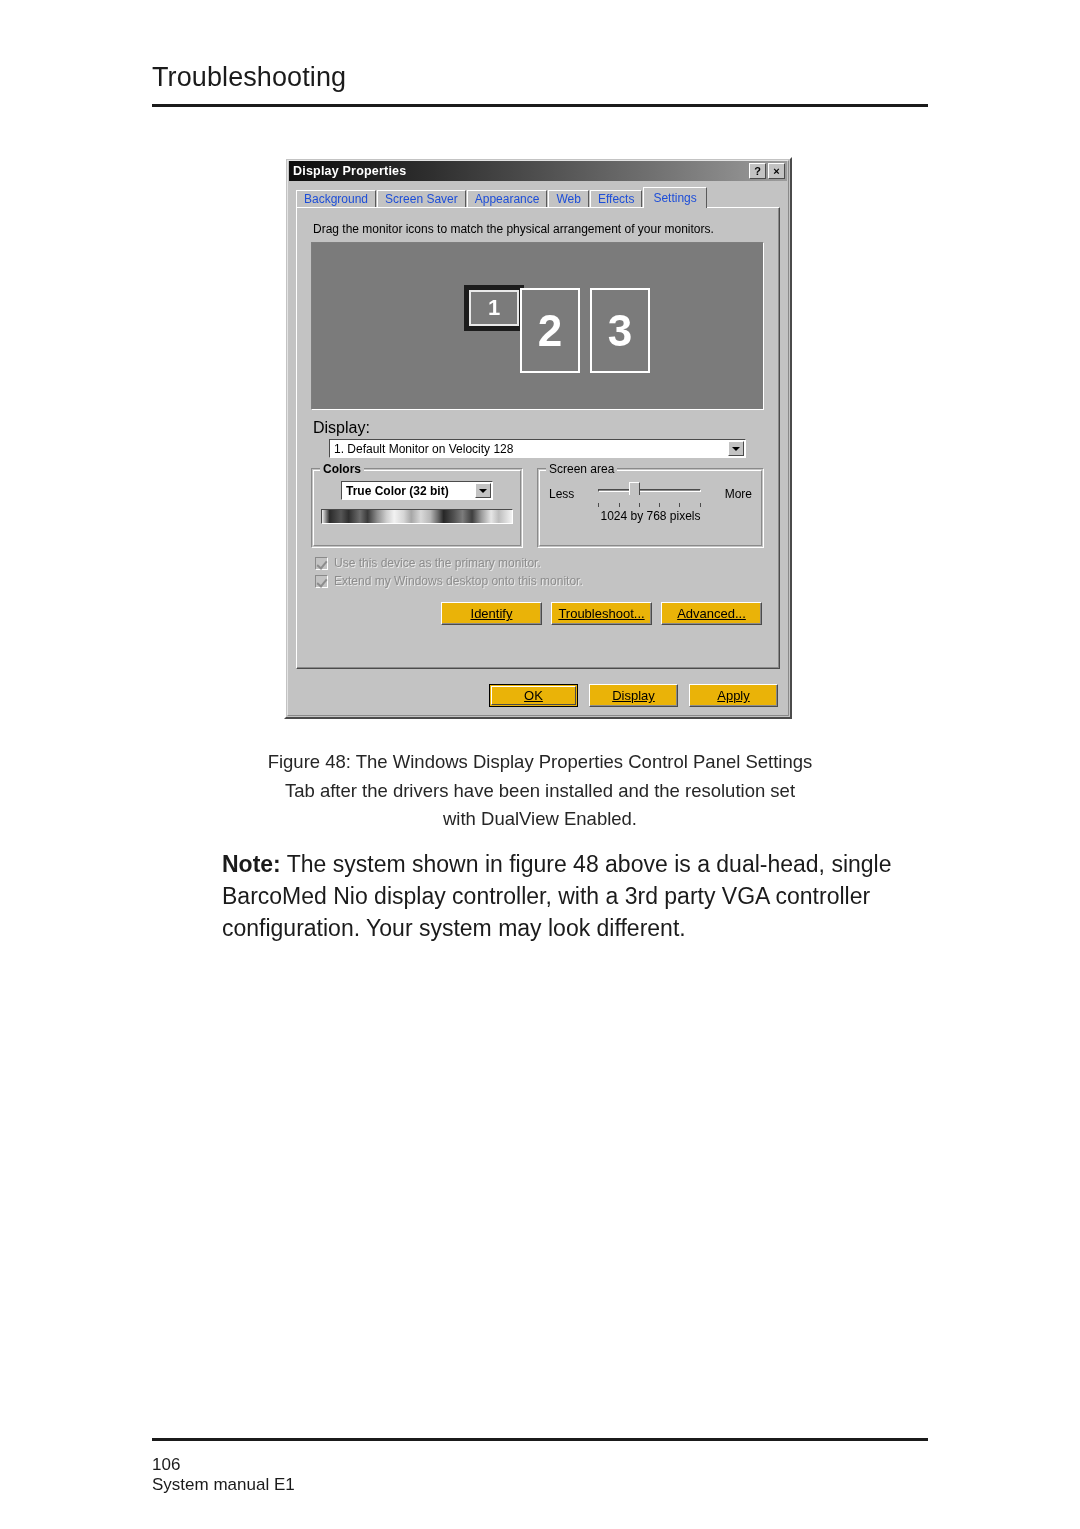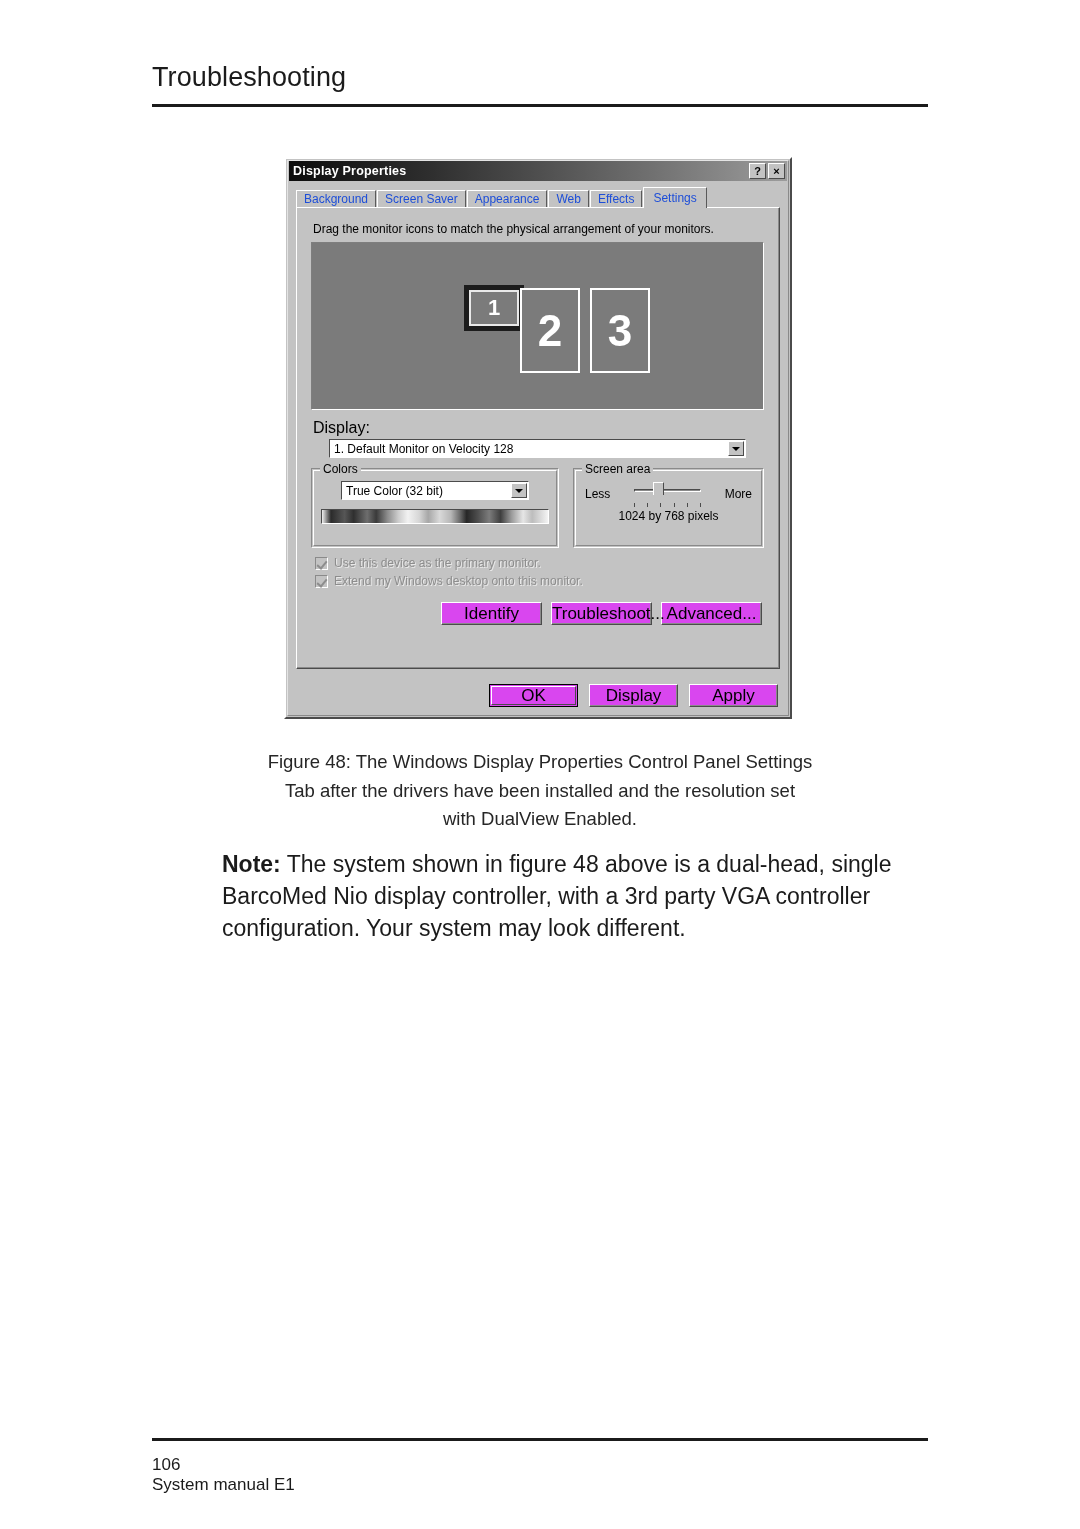--- a/index.html
+++ b/index.html
@@ -306,21 +306,21 @@
   }
   .group-title {
     position: absolute;
     top: -7px; left: 8px;
     background: #c3c3c3;
     padding: 0 3px;
     font-size: 12px;
     color: #000;
     z-index: 2;
   }
-  .group.colors { width: 248px; height: 80px; }
+  .group.colors { width: 212px; height: 80px; font-weight: bold; }
   .group.screen-area { flex: 1; height: 80px; }
 
   .gradient-bar {
     height: 15px;
     margin-top: 9px;
     border-top: 1px solid #4b4b4b;
     border-left: 1px solid #4b4b4b;
     border-right: 1px solid #ffffff;
     border-bottom: 1px solid #ffffff;
     box-sizing: border-box;
@@ -424,34 +424,35 @@
     transform: rotate(40deg);
   }
   .chk-label {
     font-size: 12px;
     color: #8d8d8d;
     text-shadow: 1px 1px 0 #e9e9e9;
   }
 
   
   .btn {
-    background: #d946ef;
+    background: #eab308;
     border-top: 1px solid #ffffff;
     border-left: 1px solid #ffffff;
     border-right: 1px solid #4b4b4b;
     border-bottom: 1px solid #4b4b4b;
     box-sizing: border-box;
     font-family: "Liberation Sans", sans-serif;
-    font-size: 17px;
+    font-size: 13px;
     color: #000;
     height: 23px;
     line-height: 21px;
     text-align: center;
     cursor: default;
     position: relative;
+    text-decoration: underline;
   }
   .btn::after {
     content: "";
     position: absolute;
     left: 0; top: 0; right: 0; bottom: 0;
     border-right: 1px solid #8a8a8a;
     border-bottom: 1px solid #8a8a8a;
     pointer-events: none;
   }
   .action-row {

